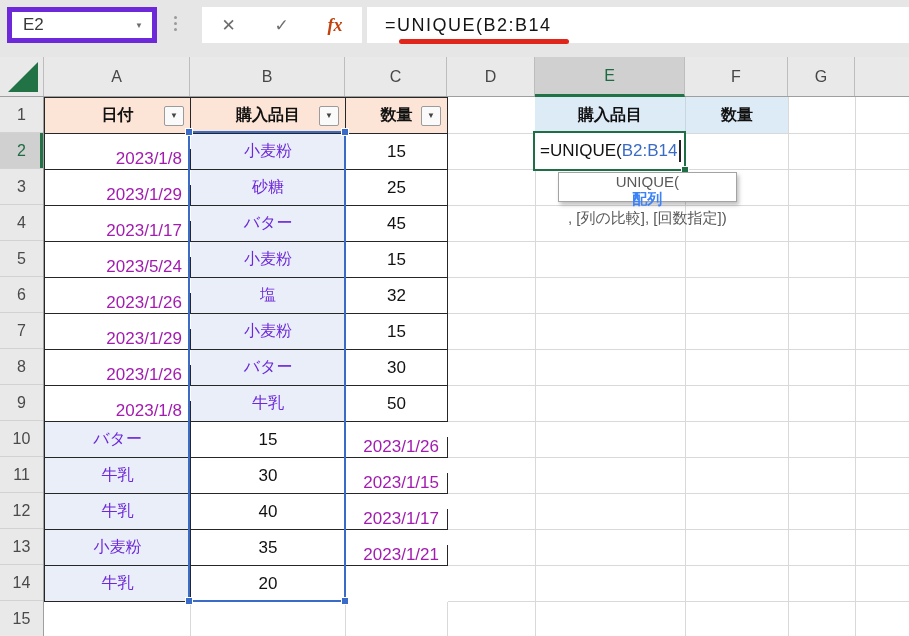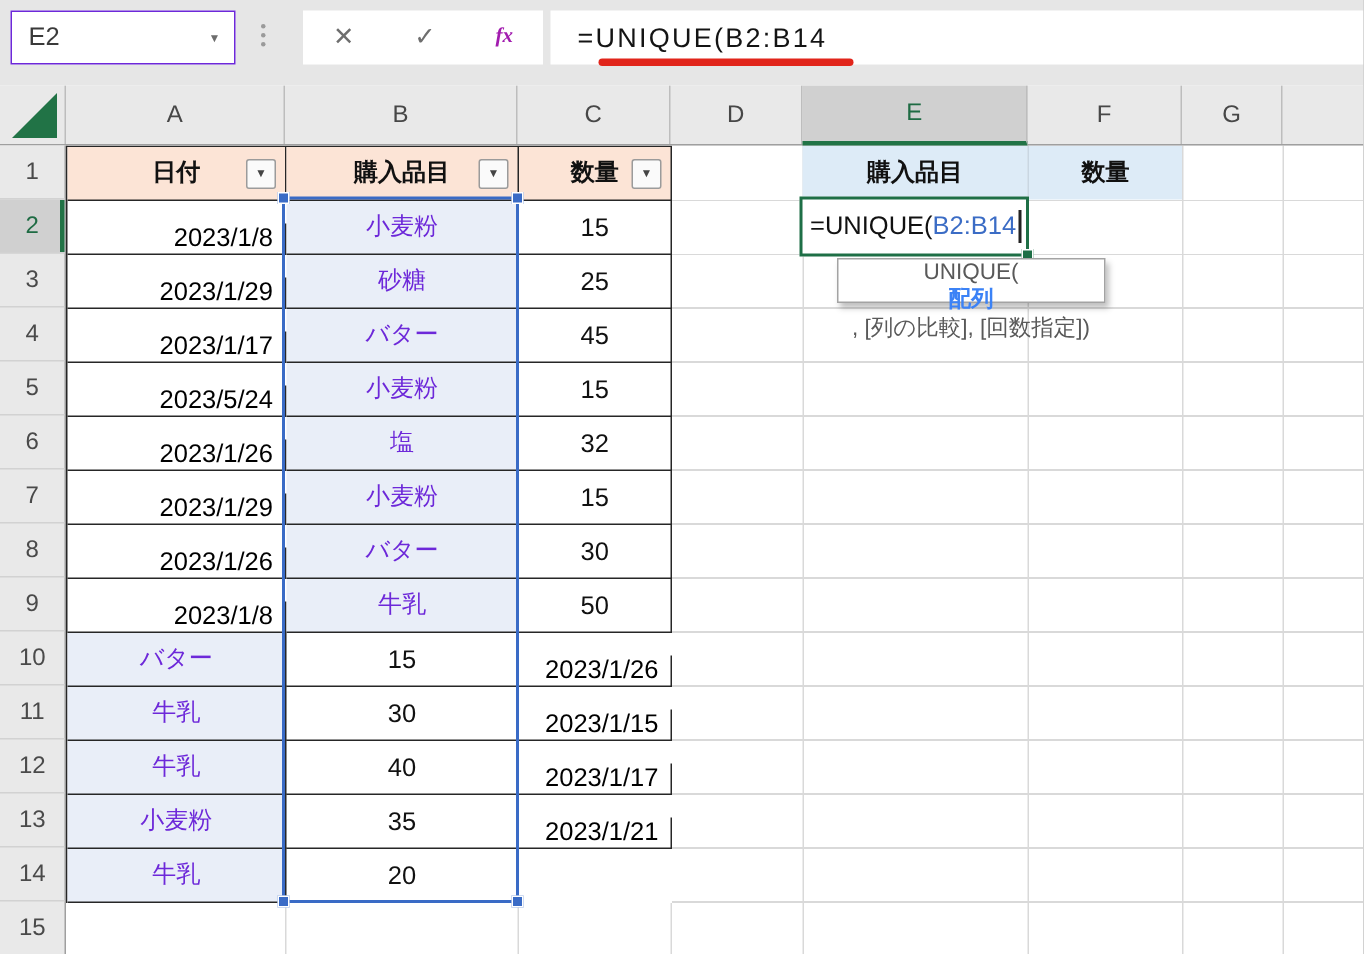--- a/index.html
+++ b/index.html
@@ -3,30 +3,30 @@
 <meta charset="utf-8">
 <style>
   * { margin:0; padding:0; box-sizing:border-box; }
   body { background:#888; }
   .app { position:relative; width:909px; height:636px; background:#fff; overflow:hidden;
          font-family:"Liberation Sans","DejaVu Sans",sans-serif; cursor:default; }
 
   
   .topbar { position:absolute; left:0; top:0; width:909px; height:57px; background:#e6e6e6; z-index:7; }
   .namebox { position:absolute; left:7px; top:7px; width:150px; height:36px; background:#fff;
-             border:1px solid #6d28d9; display:flex; align-items:center; padding-left:11px;
+             border:5px solid #6d28d9; display:flex; align-items:center; padding-left:11px;
              font-size:17px; color:#3a3a3a; }
   .namebox .dd { position:absolute; right:9px; font-size:8px; color:#6d6d6d; }
   .gripdots { position:absolute; left:174px; top:16px; display:flex; flex-direction:column; gap:3px; }
   .gripdots i { width:3px; height:3px; background:#9a9a9a; border-radius:50%; }
   .fnpanel { position:absolute; left:202px; top:7px; width:160px; height:36px; background:#fff;
              display:flex; align-items:center; justify-content:space-around; }
   .fnpanel .ico { color:#6e6e6e; font-size:17px; }
   .fnpanel .fx { font-family:"Liberation Serif",serif; font-style:italic; font-weight:bold;
-                 font-size:14px; color:#a21caf;text-align:right; }
+                 font-size:18px; color:#c2410c;text-align:right; }
   .fbar { position:absolute; left:367px; top:7px; width:542px; height:36px; background:#fff;
           display:flex; align-items:center; padding-left:18px; font-size:18px; letter-spacing:1.5px;
           color:#141414; white-space:nowrap; }
   .red-underline { position:absolute; left:399px; top:39px; width:170px; height:5px;
                    background:#e1251b; border-radius:3px; z-index:9; }
 
   
   .colstrip { position:absolute; left:0; top:57px; width:909px; height:40px; background:#e9e9e9;
               border-bottom:1px solid #9f9f9f; z-index:3; }
   .colhead { position:absolute; top:0; height:39px; display:flex; align-items:center; justify-content:center;
@@ -48,21 +48,21 @@
             background:repeating-linear-gradient(to bottom, transparent 0, transparent 35px, #d9d9d9 35px, #d9d9d9 36px); }
   .vline { position:absolute; width:1px; background:#d9d9d9; z-index:1; }
 
   
   .table { position:absolute; left:44px; top:97px; display:grid; z-index:2; background:#fff;
            grid-template-columns:146px 155px 102px; grid-auto-rows:36px;
            border-top:1px solid #262626; border-left:1px solid #262626; }
   .tc { border-right:1px solid #262626; border-bottom:1px solid #262626;
         display:flex; align-items:center; justify-content:center; overflow:hidden; }
   .tc.th { background:#fce4d6; font-weight:bold; font-size:16px; position:relative; color:#111;font-family:Liberation Serif, serif; }
-  .tc.ca { justify-content:flex-end; padding-right:8px; font-size:17px; color:#000000;margin-top:15px; }
+  .tc.ca { justify-content:flex-end; padding-right:8px; font-size:17px; color:#a21caf;margin-top:15px; }
   .tc.cb { background:#e9eef8; font-size:16px; color:#6d28d9; }
   .tc.cc { font-size:17px; color:#111; }
   .filter { position:absolute; right:6px; top:50%; transform:translateY(-50%); width:20px; height:20px;
             background:#fafafa; border:1px solid #9b9b9b; border-radius:2px; display:flex;
             align-items:center; justify-content:center; font-size:8px; color:#444; font-weight:normal; }
 
   
   .resE1 { position:absolute; left:535px; top:97px; width:150px; height:36px; background:#ddebf7;
            display:flex; align-items:center; justify-content:center; font-weight:bold; font-size:16px;
            color:#111; z-index:2; }

